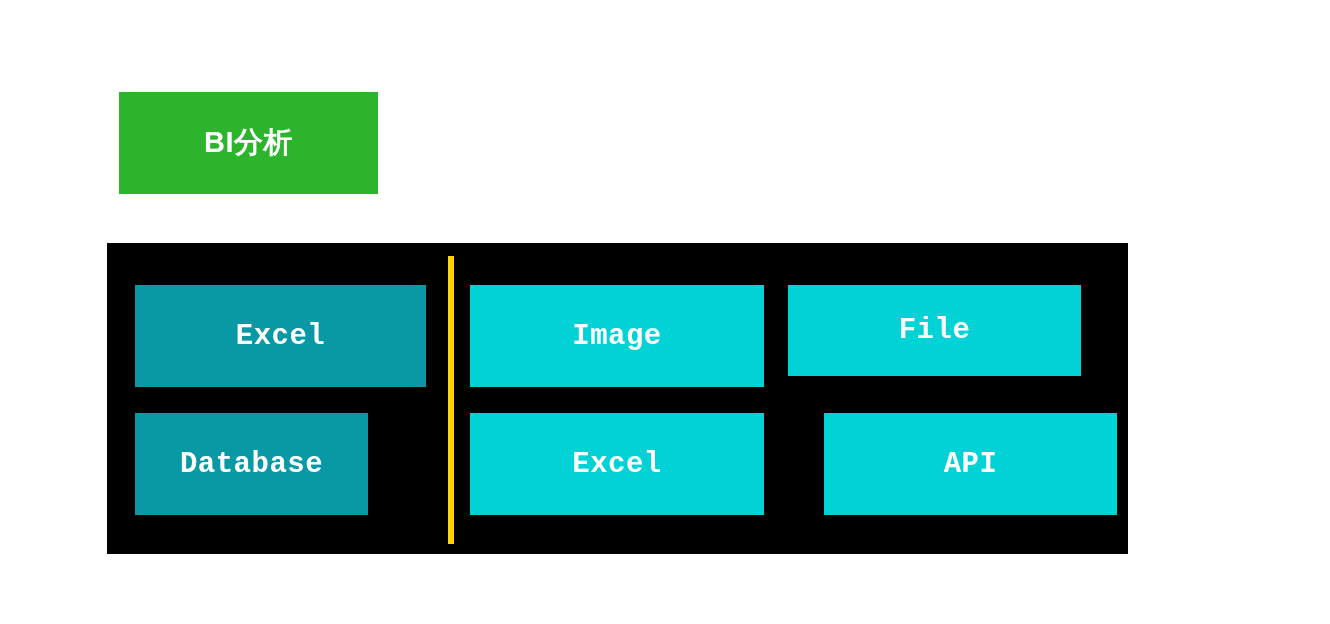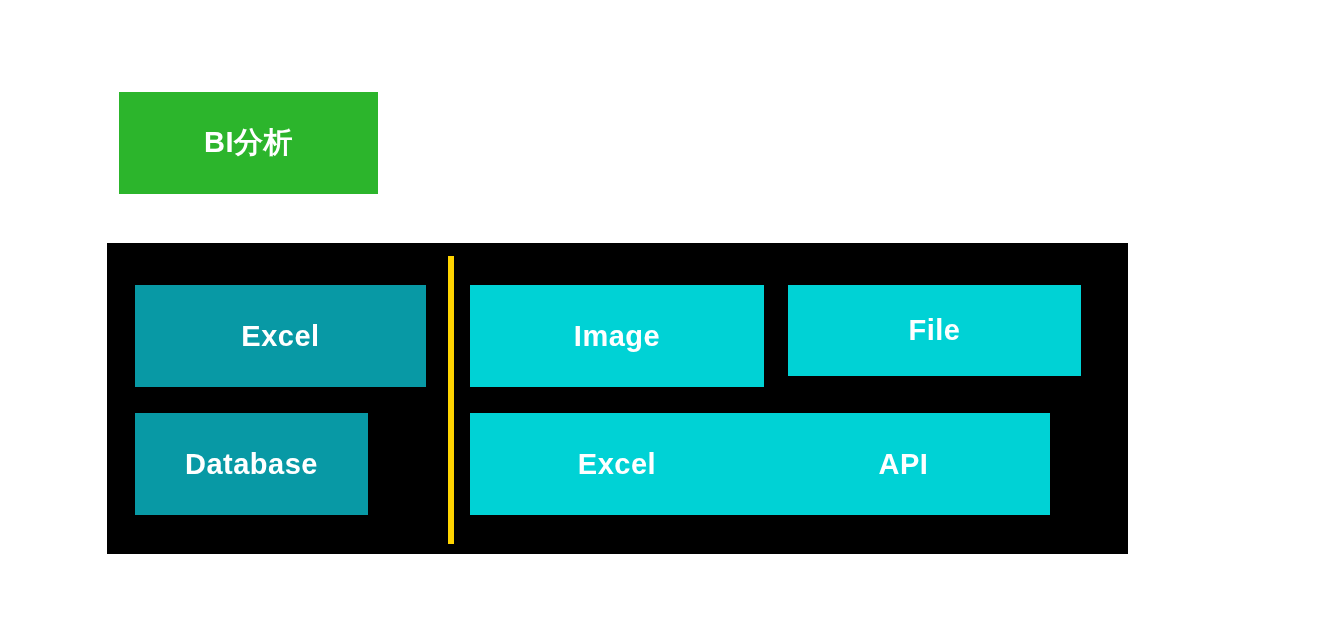--- a/index.html
+++ b/index.html
@@ -36,28 +36,29 @@
     left: 434px; top: 92px;
     width: 696px; height: 102px;
     background: #089400;
   }
   
   .sources-container {
     position: absolute;
     left: 107px; top: 243px;
     width: 1021px; height: 311px;
     background: #000000;
+    font-family: Liberation Mono, monospace;
   }
   
   .excel-block    { left: 28px;  top: 42px;  width: 291px; height: 102px; background: #0899a5; }
   .database-block { left: 28px;  top: 170px; width: 233px; height: 102px; background: #0899a5; }
   .image-block    { left: 363px; top: 42px;  width: 294px; height: 102px; background: #00d2d5; }
   .file-block     { left: 681px; top: 42px;  width: 293px; height: 91px; background: #00d2d5; }
   .nosql-block    { left: 363px; top: 170px; width: 294px; height: 102px; background: #00d2d5; }
-  .api-block      { left: 650px; top: 170px; width: 293px; height: 102px; background: #00d2d5; }
+  .api-block      { left: 717px; top: 170px; width: 293px; height: 102px; background: #00d2d5; }
   .divider {
     position: absolute;
     left: 341px; top: 13px;
     width: 6px; height: 288px;
     background: #ffd400;
   }
 </style>
 </head>
 <body>
 

